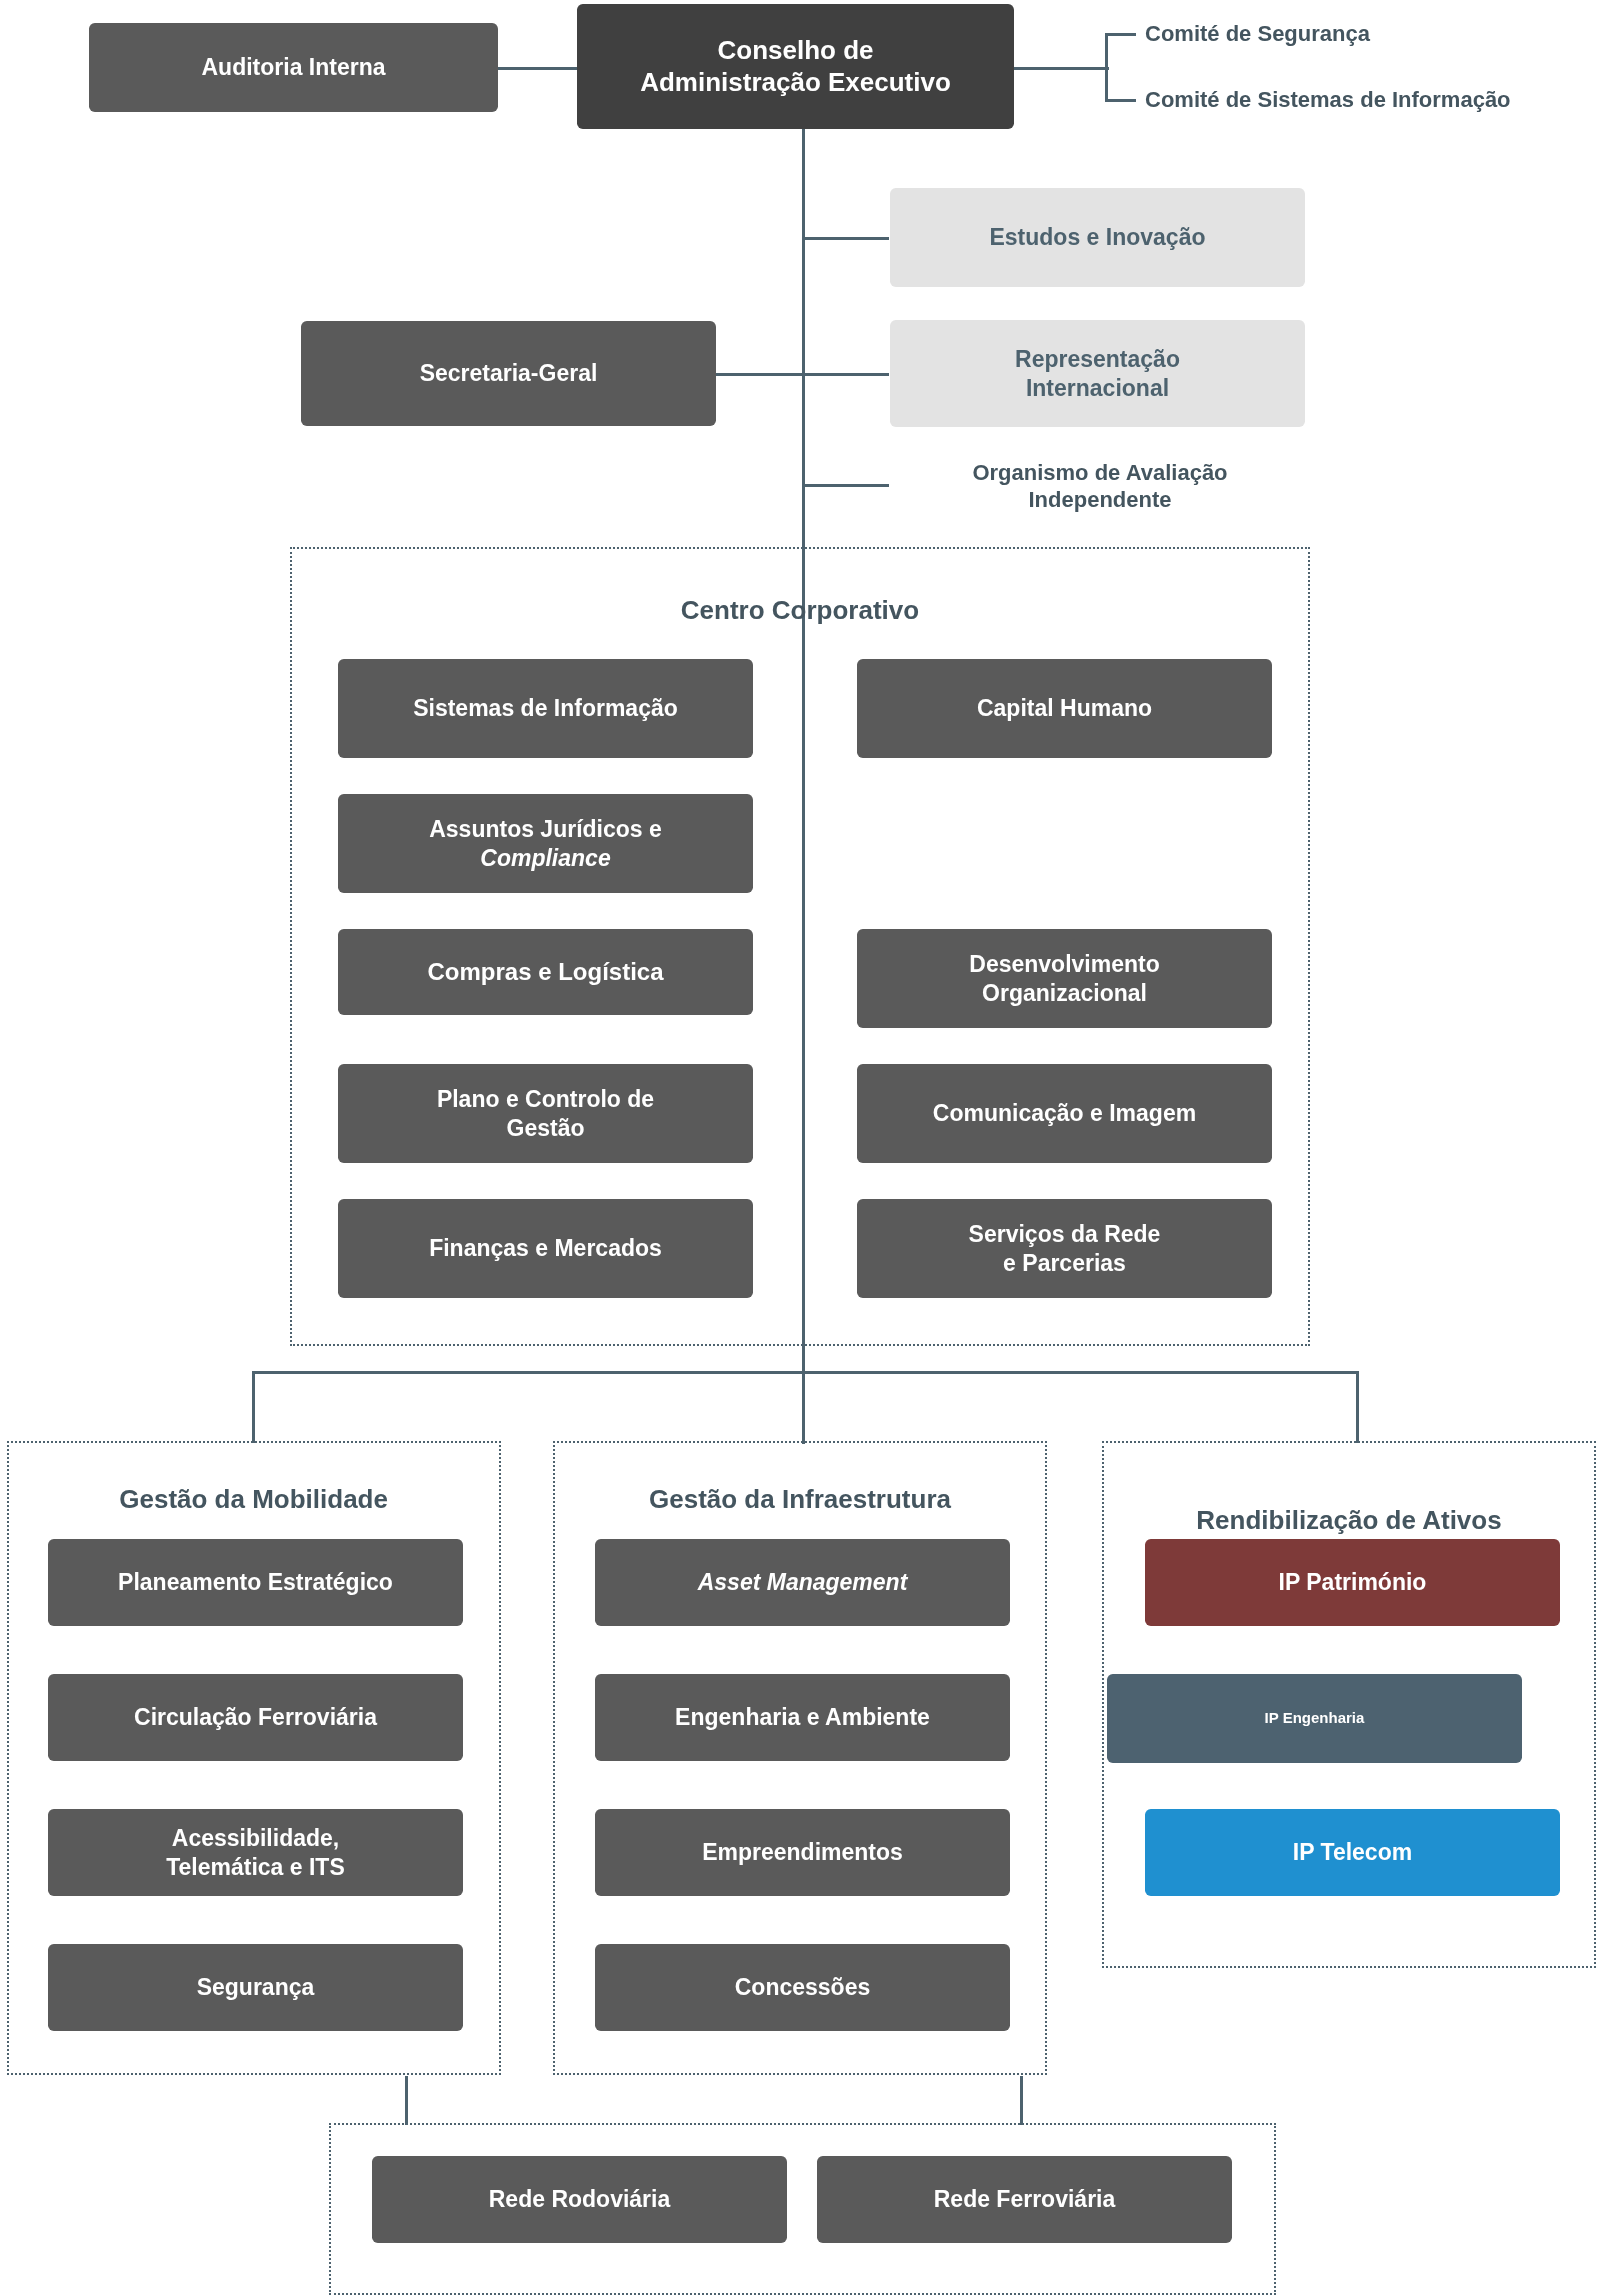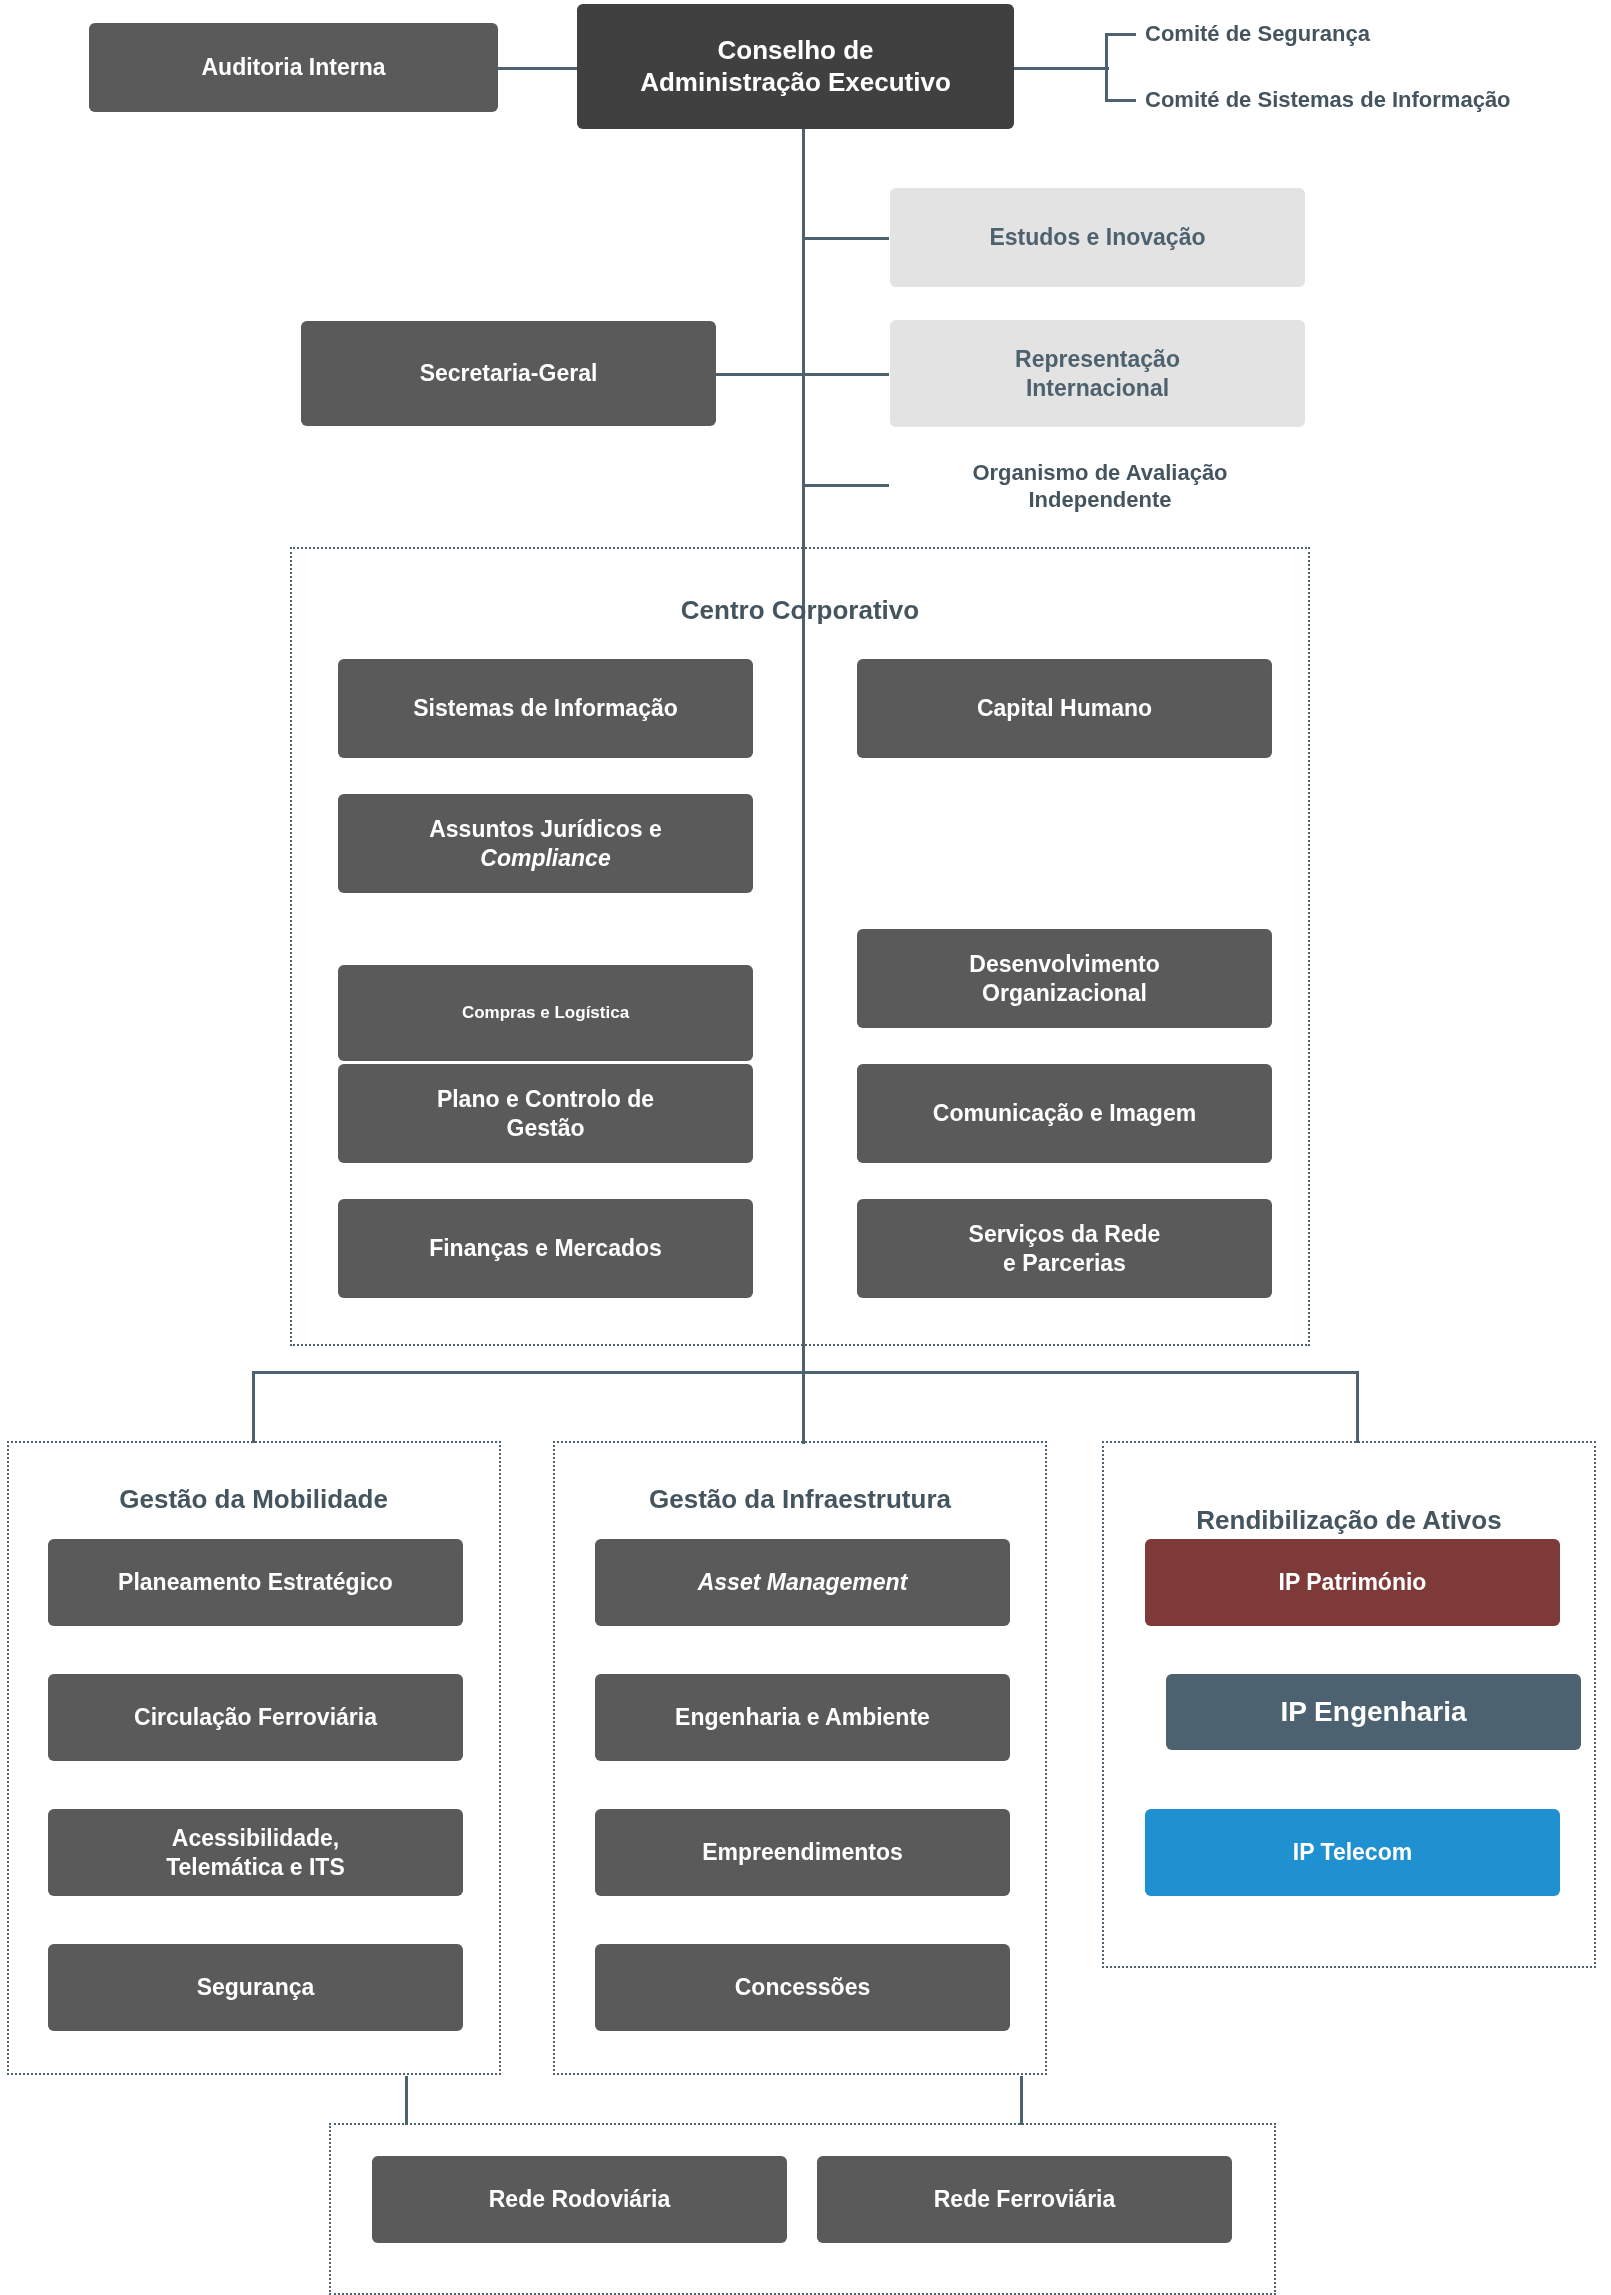--- a/index.html
+++ b/index.html
@@ -145,21 +145,21 @@
     </div>
   </div>
 
   <div class="box gray" style="left:338px; top:659px; width:415px; height:99px; font-size:23px;">
     <span>Sistemas de Informação</span>
   </div>
   <div class="box gray" style="left:338px; top:794px; width:415px; height:99px; font-size:23px; flex-direction:column;">
     <span>Assuntos Jurídicos e</span>
     <span class="italic">Compliance</span>
   </div>
-  <div class="box gray" style="left:338px; top:929px; width:415px; height:96px; font-size:17px;margin-top:36px;">
+  <div class="box gray" style="left:338px; top:929px; width:415px; height:86px; font-size:24px;">
     <span>Compras e Logística</span>
   </div>
   <div class="box gray" style="left:338px; top:1064px; width:415px; height:99px; font-size:23px; flex-direction:column;">
     <span>Plano e Controlo de</span>
     <span>Gestão</span>
   </div>
   <div class="box gray" style="left:338px; top:1199px; width:415px; height:99px; font-size:23px;">
     <span>Finanças e Mercados</span>
   </div>
 
@@ -220,21 +220,21 @@
   </div>
 
   <div class="dottedbox" style="left:1102px; top:1441px; width:494px; height:527px;">
     <div class="grouptitle" style="top:41px; font-size:26px;margin-top:21px;">
       <span>Rendibilização de Ativos</span>
     </div>
   </div>
   <div class="box maroon" style="left:1145px; top:1539px; width:415px; height:87px; font-size:23px;text-align:right;">
     <span>IP Património</span>
   </div>
-  <div class="box slate" style="left:1166px; top:1674px; width:415px; height:76px; font-size:28px;">
+  <div class="box slate" style="left:1107px; top:1674px; width:415px; height:89px; font-size:15px;">
     <span>IP Engenharia</span>
   </div>
   <div class="box blue" style="left:1145px; top:1809px; width:415px; height:87px; font-size:23px;">
     <span>IP Telecom</span>
   </div>
 
   <div class="dottedbox" style="left:329px; top:2123px; width:947px; height:172px;">
   </div>
   <div class="box gray" style="left:372px; top:2156px; width:415px; height:87px; font-size:23px;">
     <span>Rede Rodoviária</span>

